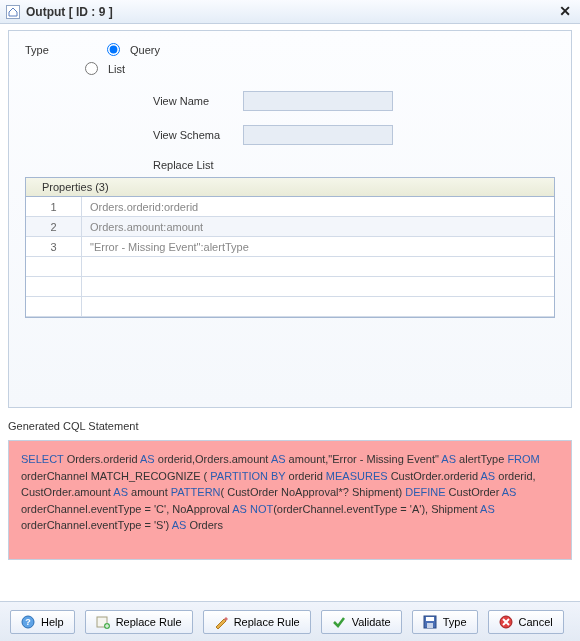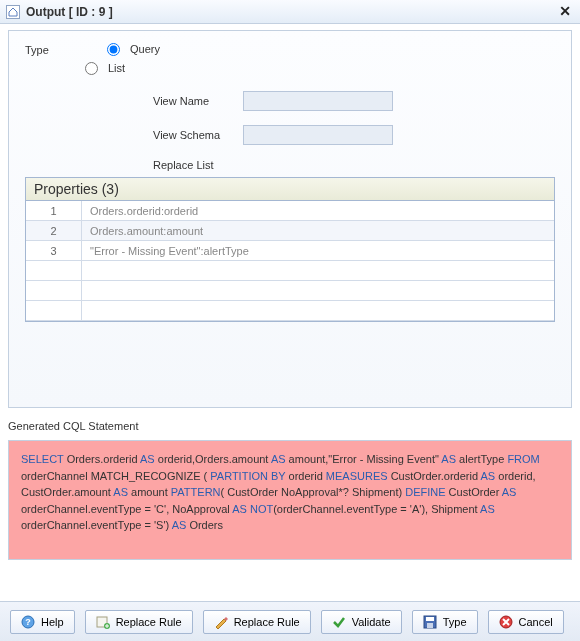--- a/index.html
+++ b/index.html
@@ -45,21 +45,21 @@
   .main-panel {
     margin: 6px 8px 4px 8px;
     border: 1px solid #c3d0e0;
     background: linear-gradient(to bottom, #fcfdff, #f5f8fc);
     padding: 12px 16px 16px 16px;
     height: 378px;
     position: relative;
   }
   .type-row { display: flex; align-items: center; gap: 40px; }
   .type-label { width: 42px; }
-  .radio-row { display: flex; gap: 8px; }
+  .radio-row { display: flex; align-items: center; gap: 8px; }
   input[type="radio"] { margin: 0 2px 0 0; vertical-align: middle; }
   .query-block { margin-left: 120px; margin-top: 18px; }
   .field-row { display: flex; align-items: center; margin-bottom: 14px; }
   .field-label { width: 80px; text-align: left; }
   .text-input {
     height: 20px;
     border: 1px solid #a4b7d2;
     padding: 1px 4px;
     font-family: inherit;
     font-size: 11px;
@@ -76,22 +76,22 @@
     width: 150px;
   }
   .project-list-label { margin-left: 128px; margin-top: 14px; }
   .table-wrap {
     margin: 6px 0 0 0;
     border: 1px solid #a4b7d2;
   }
   .table-header {
     background: linear-gradient(to bottom, #f5f6ea, #e9ebd8);
     border-bottom: 1px solid #a4b7d2;
-    padding: 3px 8px;
-    font-size: 14px;
+    padding: 3px 16px;
+    font-size: 11px;
   }
   .table-body .trow {
     display: flex;
     border-bottom: 1px solid #d2dbe8;
     background: #fff;
     height: 20px;
     align-items: center;
   }
   .table-body .trow:nth-child(even) { background: #f3f6fb; }
   .trow .idx { width: 56px; text-align: center; color: #666; border-right: 1px solid #d2dbe8; height: 100%; line-height:20px; }

